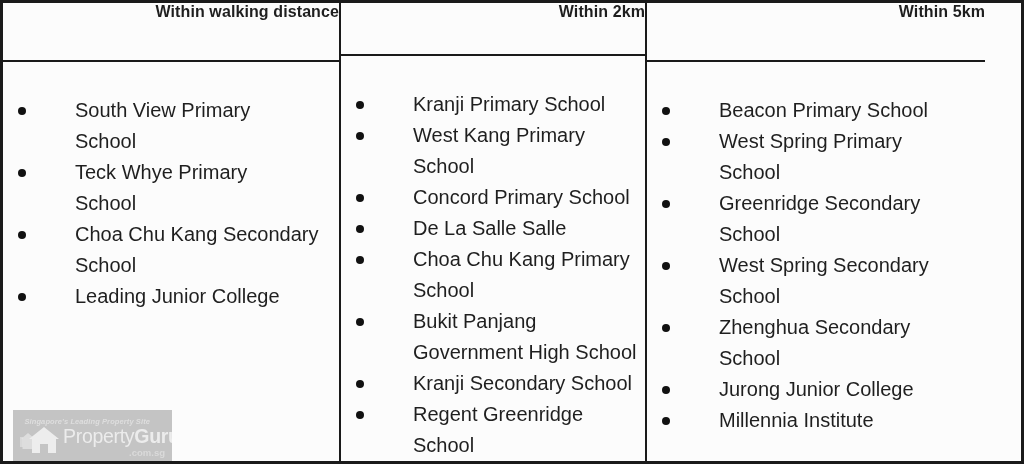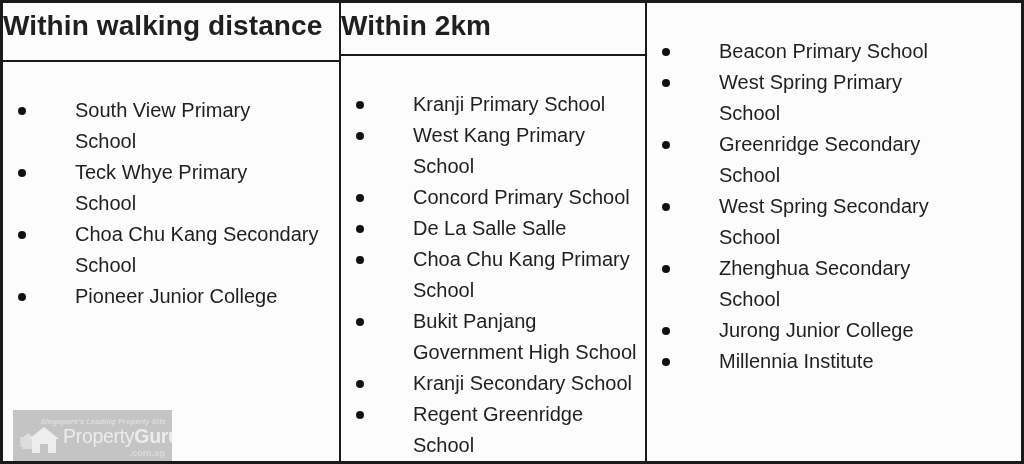--- a/index.html
+++ b/index.html
@@ -29,23 +29,22 @@
     display: flex;
     flex-direction: column;
   }
   .col-1 { width: 338px; border-right: 2px solid #1a1a1a; }
   .col-2 { width: 306px; border-right: 2px solid #1a1a1a; }
   .col-3 { width: 338px; }
   .col-header {
     box-sizing: border-box;
     height: 59px;
     border-bottom: 2px solid #1a1a1a;
-    text-align: left;
-    padding-top: 7px;
-    font-size: 28px;
+    text-align: right;
+    font-size: 16px;
     font-weight: 700;
     font-family: "Liberation Sans", sans-serif;
     letter-spacing: 0.1px;
   }
   
   .col-header span { font-weight: 600; }
   .col-body {
     padding: 33px 6px 0 0;
     flex: 1;
   }
@@ -76,21 +75,21 @@
     left: 10px;
     top: 407px;
     width: 159px;
     height: 51px;
     background: #c4c4c4;
     overflow: hidden;
   }
   .wm-tagline {
     position: absolute;
     top: 7px;
-    right: 6px;
+    right: 22px;
     font-size: 7.5px;
     font-style: italic;
     font-weight: 600;
     color: #dedede;
     letter-spacing: 0.1px;
     white-space: nowrap;
   }
   .wm-brand {
     position: absolute;
     left: 50px;
@@ -127,21 +126,21 @@
       <span>Within walking distance</span>
     </div>
     <div class="col-body">
       <ul class="school-list">
           <li><span class="bullet"></span><span class="item-text">South View Primary
 School</span></li>
           <li><span class="bullet"></span><span class="item-text">Teck Whye Primary
 School</span></li>
           <li><span class="bullet"></span><span class="item-text">Choa Chu Kang Secondary
 School</span></li>
-          <li><span class="bullet"></span><span class="item-text">Pioneer Junior College</span></li>
+          <li><span class="bullet"></span><span class="item-text">Leading Junior College</span></li>
         </ul>
     </div>
   </div>
 
   <div class="col col-2">
     <div class="col-header">
       <span>Within 2km</span>
     </div>
     <div class="col-body">
       <ul class="school-list">
@@ -153,20 +152,23 @@
 School</span></li>
           <li><span class="bullet"></span><span class="item-text">Bukit Panjang
 Government High School</span></li>
           <li><span class="bullet"></span><span class="item-text">Kranji Secondary School</span></li>
           <li><span class="bullet"></span><span class="item-text">Regent Greenridge School</span></li>
         </ul>
     </div>
   </div>
 
   <div class="col col-3">
+    <div class="col-header">
+      <span>Within 5km</span>
+    </div>
     <div class="col-body">
       <ul class="school-list">
           <li><span class="bullet"></span><span class="item-text">Beacon Primary School</span></li>
           <li><span class="bullet"></span><span class="item-text">West Spring Primary
 School</span></li>
           <li><span class="bullet"></span><span class="item-text">Greenridge Secondary
 School</span></li>
           <li><span class="bullet"></span><span class="item-text">West Spring Secondary
 School</span></li>
           <li><span class="bullet"></span><span class="item-text">Zhenghua Secondary

